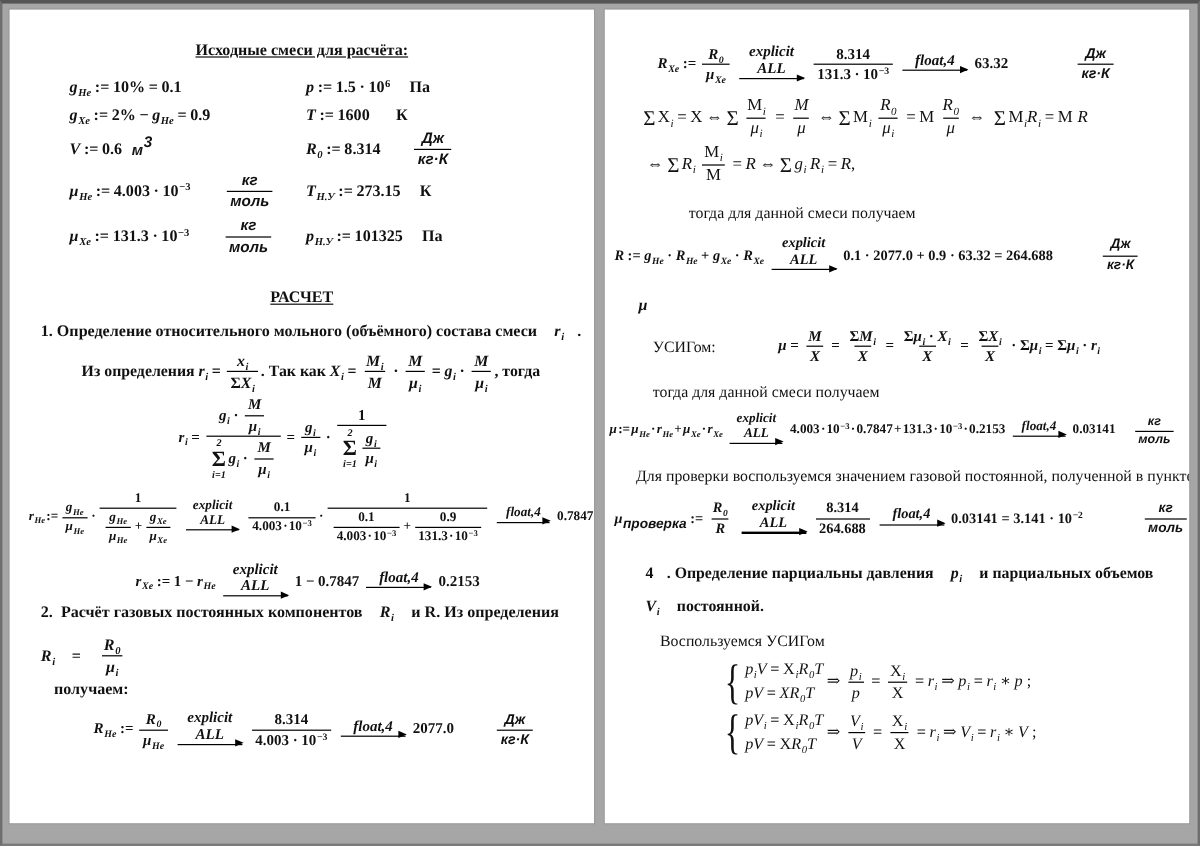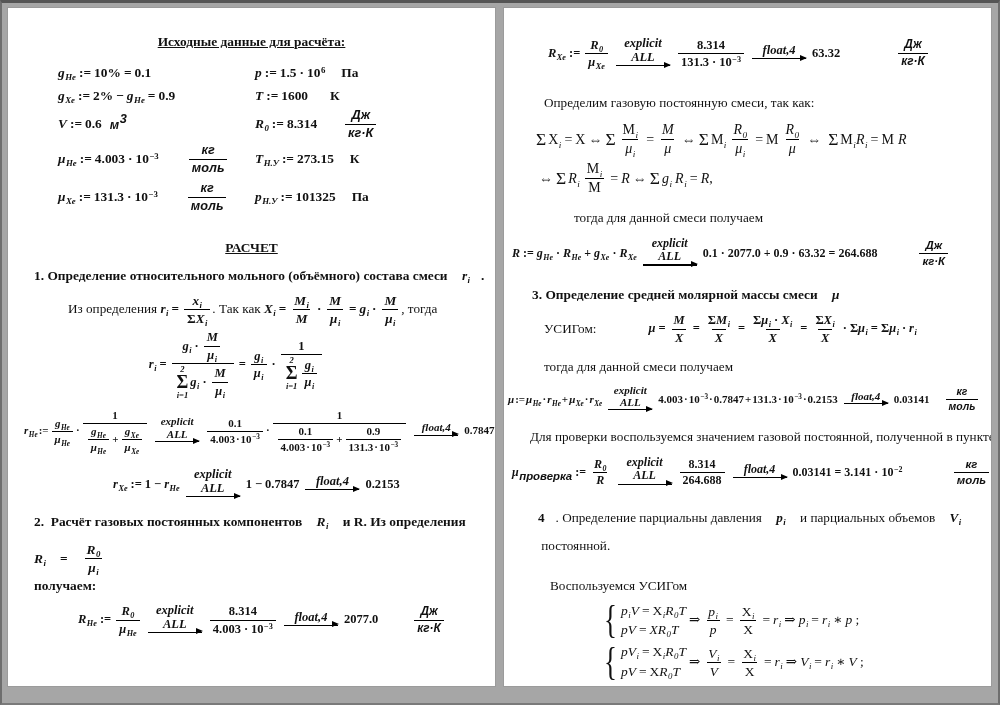--- a/index.html
+++ b/index.html
@@ -25,21 +25,21 @@
   .txt{font-size:13.2px;font-weight:400;}
   .fline{font-weight:700;font-size:12.5px;}
   .fl12{font-size:12px;}
   .tight{font-size:11px;}
   .tight .op{margin:0 1px;}
   .tight .ar .ln{min-width:44px;}
   .fmed{font-weight:500;font-size:14px;}
   .fcase{font-weight:400;font-size:13.5px;}
 
   .tu{font-style:normal;}
-  .trt{font-weight:400;font-style:normal;}
+  .trt{font-weight:700;font-style:normal;}
   .ti{font-style:italic;}
   .tb{font-weight:700;font-style:normal;}
   .tbi{font-weight:700;font-style:italic;}
   .op{margin:0 3px;}
   .mg{font-weight:700;display:inline-flex;align-items:center;white-space:pre;}
   .mg .fx{vertical-align:middle;}
 
   .vv{display:inline-flex;align-items:baseline;}
   .sb{font-size:.66em;transform:translateY(.38em);line-height:1;margin-left:.5px;font-style:italic;}
   .svw{display:inline-flex;align-items:baseline;}
@@ -81,50 +81,50 @@
 
   
   .p1-title{margin-top:26px;}
   .p1-calc{margin-top:24px;}
   .s1h{margin-top:12px;padding-left:26px;padding-right:6px;}
   .s1p{margin-top:8px;padding-left:60px;font-size:13.2px;font-weight:400;}
   .s1f{margin-top:4px;justify-content:center;padding-right:30px;}
   .s1n{margin-top:8px;padding-left:66px;}
   .frhe{margin-top:10px;padding-left:16px;}
   .frxe{margin-top:14px;padding-left:105px;}
-  .s2h{margin-top:12px;padding-left:26px;padding-right:4px;}
-  .s2p{margin-top:2px;padding-left:26px;}
+  .s2h{padding-left:26px;padding-right:4px;}
+  .s2p{margin-top:2px;padding-left:37px;}
   .fRHe{margin-top:8px;padding-left:70px;}
 
   
   .fRXe{margin-top:28px;padding-left:44px;}
   .t-opr{margin-top:24px;padding-left:40px;}
   .ch1{margin-top:10px;padding-left:32px;}
   .ch2{margin-top:4px;padding-left:32px;}
   .t-tog1{margin-top:14px;padding-left:70px;}
   .fR{margin-top:10px;padding-left:8px;}
   .s3h{margin-top:16px;padding-left:28px;}
   .imeem{margin-top:10px;padding-left:40px;}
   .imeem .lbl{margin-right:52px;}
   .t-tog2{margin-top:14px;padding-left:40px;}
   .fmu{margin-top:8px;padding-left:4px;}
   .t-prov{margin-top:14px;padding-left:26px;}
   .fmup{margin-top:10px;padding-left:8px;}
   .s4h{margin-top:20px;padding-left:34px;padding-right:8px;}
-  .t-usig{margin-top:24px;padding-left:46px;}
+  .t-usig{margin-top:12px;padding-left:46px;}
   .sys1{margin-top:8px;padding-left:100px;}
   .sys2{margin-top:5px;padding-left:100px;}
 </style>
 </head>
 <body>
 
 <div class="frame"></div>
 
 <div class="page" id="pg1">
-  <div class="blk center hd ul p1-title">Исходные данные для расчёта:</div>
+  <div class="blk center hd ul p1-title">Исходные смеси для расчёта:</div>
 
   <div class="given">
     <div class="grow" style="min-height:22px">
       <div class="gleft"><span class="vv"><span class="ti">g</span><span class="sb">He</span></span><span class="op tu">:=</span><span class="tu">10%</span><span class="op tu">=</span><span class="tu">0.1</span></div>
       <div class="gright"><span class="ti">p</span><span class="op tu">:=</span><span class="tu">1.5</span><span class="op tu">·</span><span class="svw"><span class="tu">10</span><span class="sp2">6</span></span><span class="spx" style="width: 16px;"></span><span class="tu">Па</span></div>
     </div>
     <div class="grow" style="min-height:24px">
       <div class="gleft"><span class="vv"><span class="ti">g</span><span class="sb">Xe</span></span><span class="op tu">:=</span><span class="tu">2%</span><span class="op tu">−</span><span class="vv"><span class="ti">g</span><span class="sb">He</span></span><span class="op tu">=</span><span class="tu">0.9</span></div>
       <div class="gright"><span class="ti">T</span><span class="op tu">:=</span><span class="tu">1600</span><span class="spx" style="width: 22px;"></span><span class="tu">К</span></div>
     </div>
@@ -149,26 +149,25 @@
   <div class="line fline s1f"><span class="vv"><span class="ti">r</span><span class="sb">i</span></span><span class="op tu">=</span><span class="fx"><span class="n"><span class="vv"><span class="ti">g</span><span class="sb">i</span></span><span class="op tu">·</span><span class="fx"><span class="n"><span class="ti">M</span></span><span class="d"><span class="vv"><span class="ti">μ</span><span class="sb">i</span></span></span></span></span><span class="d"><span class="sm"><span class="lim">2</span><span class="sg">Σ</span><span class="lim">i=1</span></span><span class="vv"><span class="ti">g</span><span class="sb">i</span></span><span class="op tu">·</span><span class="fx"><span class="n"><span class="ti">M</span></span><span class="d"><span class="vv"><span class="ti">μ</span><span class="sb">i</span></span></span></span></span></span><span class="op tu">=</span><span class="fx"><span class="n"><span class="vv"><span class="ti">g</span><span class="sb">i</span></span></span><span class="d"><span class="vv"><span class="ti">μ</span><span class="sb">i</span></span></span></span><span class="op tu">·</span><span class="fx"><span class="n"><span class="tu">1</span></span><span class="d"><span class="sm"><span class="lim">2</span><span class="sg">Σ</span><span class="lim">i=1</span></span><span class="fx"><span class="n"><span class="vv"><span class="ti">g</span><span class="sb">i</span></span></span><span class="d"><span class="vv"><span class="ti">μ</span><span class="sb">i</span></span></span></span></span></span></div>
   <div class="line fline tight frhe"><span class="vv"><span class="ti">r</span><span class="sb">He</span></span><span class="op tu">:=</span><span class="fx"><span class="n"><span class="vv"><span class="ti">g</span><span class="sb">He</span></span></span><span class="d"><span class="vv"><span class="ti">μ</span><span class="sb">He</span></span></span></span><span class="op tu">·</span><span class="fx"><span class="n"><span class="tu">1</span></span><span class="d"><span class="fx"><span class="n"><span class="vv"><span class="ti">g</span><span class="sb">He</span></span></span><span class="d"><span class="vv"><span class="ti">μ</span><span class="sb">He</span></span></span></span><span class="op tu">+</span><span class="fx"><span class="n"><span class="vv"><span class="ti">g</span><span class="sb">Xe</span></span></span><span class="d"><span class="vv"><span class="ti">μ</span><span class="sb">Xe</span></span></span></span></span></span><span class="ar"><span class="albox"><span class="al">explicit</span><span class="al">ALL</span></span><span class="ln"></span></span><span class="fx"><span class="n"><span class="tu">0.1</span></span><span class="d"><span class="tu">4.003</span><span class="op tu">·</span><span class="svw"><span class="tu">10</span><span class="sp2">−3</span></span></span></span><span class="op tu">·</span><span class="fx"><span class="n"><span class="tu">1</span></span><span class="d"><span class="fx"><span class="n"><span class="tu">0.1</span></span><span class="d"><span class="tu">4.003</span><span class="op tu">·</span><span class="svw"><span class="tu">10</span><span class="sp2">−3</span></span></span></span><span class="op tu">+</span><span class="fx"><span class="n"><span class="tu">0.9</span></span><span class="d"><span class="tu">131.3</span><span class="op tu">·</span><span class="svw"><span class="tu">10</span><span class="sp2">−3</span></span></span></span></span></span><span class="ar"><span class="albox"><span class="al">float,4</span></span><span class="ln"></span></span><span class="tu">0.7847</span></div>
   <div class="line fline frxe"><span class="vv"><span class="ti">r</span><span class="sb">Xe</span></span><span class="op tu">:=</span><span class="tu">1</span><span class="op tu">−</span><span class="vv"><span class="ti">r</span><span class="sb">He</span></span><span class="ar"><span class="albox"><span class="al">explicit</span><span class="al">ALL</span></span><span class="ln"></span></span><span class="tu">1</span><span class="op tu">−</span><span class="tu">0.7847</span><span class="ar"><span class="albox"><span class="al">float,4</span></span><span class="ln"></span></span><span class="tu">0.2153</span></div>
   <div class="line wrapok hd s2h"><span class="tb">2.  Расчёт газовых постоянных компонентов </span><span class="vv"><span class="tbi">R</span><span class="sb tbi">i</span></span><span class="tb"> и R. Из определения </span><span class="vv"><span class="tbi">R</span><span class="sb tbi">i</span></span><span class="op tu">=</span><span class="fx"><span class="n"><span class="vv"><span class="tbi">R</span><span class="sb tbi">0</span></span></span><span class="d"><span class="vv"><span class="tbi">μ</span><span class="sb tbi">i</span></span></span></span></div>
   <div class="line hd s2p">получаем:</div>
   <div class="line fline fRHe"><span class="vv"><span class="ti">R</span><span class="sb">He</span></span><span class="op tu">:=</span><span class="fx"><span class="n"><span class="vv"><span class="ti">R</span><span class="sb">0</span></span></span><span class="d"><span class="vv"><span class="ti">μ</span><span class="sb">He</span></span></span></span><span class="ar"><span class="albox"><span class="al">explicit</span><span class="al">ALL</span></span><span class="ln"></span></span><span class="fx"><span class="n"><span class="tu">8.314</span></span><span class="d"><span class="tu">4.003</span><span class="op tu">·</span><span class="svw"><span class="tu">10</span><span class="sp2">−3</span></span></span></span><span class="ar"><span class="albox"><span class="al">float,4</span></span><span class="ln"></span></span><span class="tu">2077.0</span><span class="spx" style="width: 34px;"></span><span class="fx"><span class="n un">Дж</span><span class="d un">кг·К</span></span></div>
 </div>
 
 <div class="page" id="pg2">
   <div class="line fline fRXe"><span class="vv"><span class="ti">R</span><span class="sb">Xe</span></span><span class="op tu">:=</span><span class="fx"><span class="n"><span class="vv"><span class="ti">R</span><span class="sb">0</span></span></span><span class="d"><span class="vv"><span class="ti">μ</span><span class="sb">Xe</span></span></span></span><span class="ar"><span class="albox"><span class="al">explicit</span><span class="al">ALL</span></span><span class="ln"></span></span><span class="fx"><span class="n"><span class="tu">8.314</span></span><span class="d"><span class="tu">131.3</span><span class="op tu">·</span><span class="svw"><span class="tu">10</span><span class="sp2">−3</span></span></span></span><span class="ar"><span class="albox"><span class="al">float,4</span></span><span class="ln"></span></span><span class="tu">63.32</span><span class="spx" style="width: 56px;"></span><span class="fx"><span class="n un">Дж</span><span class="d un">кг·К</span></span></div>
-  <div class="line txt t-opr">Определим газовую постоянную смеси, так как:</div>
   <div class="line fmed ch1"><span class="sig">Σ</span><span class="vv"><span class="tu">X</span><span class="sb">i</span></span><span class="op tu">=</span><span class="tu">X</span><span class="op tu">⇔</span><span class="sig">Σ</span><span class="fx"><span class="n"><span class="vv"><span class="tu">M</span><span class="sb">i</span></span></span><span class="d"><span class="vv"><span class="ti">μ</span><span class="sb">i</span></span></span></span><span class="op tu">=</span><span class="fx"><span class="n"><span class="ti">M</span></span><span class="d"><span class="ti">μ</span></span></span><span class="op tu">⇔</span><span class="sig">Σ</span><span class="vv"><span class="tu">M</span><span class="sb">i</span></span><span class="spx" style="width: 2px;"></span><span class="fx"><span class="n"><span class="vv"><span class="ti">R</span><span class="sb">0</span></span></span><span class="d"><span class="vv"><span class="ti">μ</span><span class="sb">i</span></span></span></span><span class="op tu">=</span><span class="tu">M</span><span class="spx" style="width: 2px;"></span><span class="fx"><span class="n"><span class="vv"><span class="ti">R</span><span class="sb">0</span></span></span><span class="d"><span class="ti">μ</span></span></span><span class="op tu">⇔</span><span class="spx" style="width: 4px;"></span><span class="sig">Σ</span><span class="vv"><span class="tu">M</span><span class="sb">i</span></span><span class="vv"><span class="ti">R</span><span class="sb">i</span></span><span class="op tu">=</span><span class="tu">M</span><span class="spx" style="width: 4px;"></span><span class="ti">R</span></div>
   <div class="line fmed ch2"><span class="op tu">⇔</span><span class="sig">Σ</span><span class="vv"><span class="ti">R</span><span class="sb">i</span></span><span class="spx" style="width: 2px;"></span><span class="fx"><span class="n"><span class="vv"><span class="tu">M</span><span class="sb">i</span></span></span><span class="d"><span class="tu">M</span></span></span><span class="op tu">=</span><span class="ti">R</span><span class="op tu">⇔</span><span class="sig">Σ</span><span class="vv"><span class="ti">g</span><span class="sb">i</span></span><span class="spx" style="width: 3px;"></span><span class="vv"><span class="ti">R</span><span class="sb">i</span></span><span class="op tu">=</span><span class="ti">R</span><span class="tu">,</span></div>
   <div class="line txt t-tog1">тогда для данной смеси получаем</div>
   <div class="line fline fl12 fR"><span class="ti">R</span><span class="op tu">:=</span><span class="vv"><span class="ti">g</span><span class="sb">He</span></span><span class="op tu">·</span><span class="vv"><span class="ti">R</span><span class="sb">He</span></span><span class="op tu">+</span><span class="vv"><span class="ti">g</span><span class="sb">Xe</span></span><span class="op tu">·</span><span class="vv"><span class="ti">R</span><span class="sb">Xe</span></span><span class="ar"><span class="albox"><span class="al">explicit</span><span class="al">ALL</span></span><span class="ln"></span></span><span class="tu">0.1</span><span class="op tu">·</span><span class="tu">2077.0</span><span class="op tu">+</span><span class="tu">0.9</span><span class="op tu">·</span><span class="tu">63.32</span><span class="op tu">=</span><span class="tu">264.688</span><span class="spx" style="width: 40px;"></span><span class="fx"><span class="n un">Дж</span><span class="d un">кг·К</span></span></div>
-  <div class="line wrapok hd s3h"><span class="tb">3. Определение средней молярной массы смеси </span><span class="tbi">μ</span></div>
+  <div class="line wrapok hd s3h"><span class="tbi">μ</span></div>
   <div class="line imeem">
     <span class="txt lbl">УСИГом:</span>
     <span class="line fline"><span class="ti">μ</span><span class="op tu">=</span><span class="fx"><span class="n"><span class="ti">M</span></span><span class="d"><span class="ti">X</span></span></span><span class="op tu">=</span><span class="fx"><span class="n"><span class="tu">Σ</span><span class="vv"><span class="ti">M</span><span class="sb">i</span></span></span><span class="d"><span class="ti">X</span></span></span><span class="op tu">=</span><span class="fx"><span class="n"><span class="tu">Σ</span><span class="vv"><span class="ti">μ</span><span class="sb">i</span></span><span class="op tu">·</span><span class="vv"><span class="ti">X</span><span class="sb">i</span></span></span><span class="d"><span class="ti">X</span></span></span><span class="op tu">=</span><span class="fx"><span class="n"><span class="tu">Σ</span><span class="vv"><span class="ti">X</span><span class="sb">i</span></span></span><span class="d"><span class="ti">X</span></span></span><span class="op tu">·</span><span class="tu">Σ</span><span class="vv"><span class="ti">μ</span><span class="sb">i</span></span><span class="op tu">=</span><span class="tu">Σ</span><span class="vv"><span class="ti">μ</span><span class="sb">i</span></span><span class="op tu">·</span><span class="vv"><span class="ti">r</span><span class="sb">i</span></span></span>
   </div>
   <div class="line txt t-tog2">тогда для данной смеси получаем</div>
   <div class="line fline tight fmu"><span class="ti">μ</span><span class="op tu">:=</span><span class="vv"><span class="ti">μ</span><span class="sb">He</span></span><span class="op tu">·</span><span class="vv"><span class="ti">r</span><span class="sb">He</span></span><span class="op tu">+</span><span class="vv"><span class="ti">μ</span><span class="sb">Xe</span></span><span class="op tu">·</span><span class="vv"><span class="ti">r</span><span class="sb">Xe</span></span><span class="ar"><span class="albox"><span class="al">explicit</span><span class="al">ALL</span></span><span class="ln"></span></span><span class="tu">4.003</span><span class="op tu">·</span><span class="svw"><span class="tu">10</span><span class="sp2">−3</span></span><span class="op tu">·</span><span class="tu">0.7847</span><span class="op tu">+</span><span class="tu">131.3</span><span class="op tu">·</span><span class="svw"><span class="tu">10</span><span class="sp2">−3</span></span><span class="op tu">·</span><span class="tu">0.2153</span><span class="ar"><span class="albox"><span class="al">float,4</span></span><span class="ln"></span></span><span class="tu">0.03141</span><span class="spx" style="width: 14px;"></span><span class="fx"><span class="n un">кг</span><span class="d un">моль</span></span></div>
   <div class="line txt t-prov">Для проверки воспользуемся значением газовой постоянной, полученной в пункте 2:</div>
   <div class="line fline fl12 fmup"><span class="vv"><span class="ti">μ</span><span class="sb un sbu">проверка</span></span><span class="op tu">:=</span><span class="fx"><span class="n"><span class="vv"><span class="ti">R</span><span class="sb">0</span></span></span><span class="d"><span class="ti">R</span></span></span><span class="ar"><span class="albox"><span class="al">explicit</span><span class="al">ALL</span></span><span class="ln"></span></span><span class="fx"><span class="n"><span class="tu">8.314</span></span><span class="d"><span class="tu">264.688</span></span></span><span class="ar"><span class="albox"><span class="al">float,4</span></span><span class="ln"></span></span><span class="tu">0.03141</span><span class="op tu">=</span><span class="tu">3.141</span><span class="op tu">·</span><span class="svw"><span class="tu">10</span><span class="sp2">−2</span></span><span class="spx" style="width: 70px;"></span><span class="fx"><span class="n un">кг</span><span class="d un">моль</span></span></div>
   <div class="line wrapok s4h txt"><span class="tb">4</span><span class="trt">. Определение парциальны давления </span><span class="vv"><span class="tbi">p</span><span class="sb tbi">i</span></span><span class="trt"> и парциальных объемов </span><span class="vv"><span class="tbi">V</span><span class="sb tbi">i</span></span><span class="trt"> постоянной.</span></div>
   <div class="line txt t-usig">Воспользуемся УСИГом</div>

